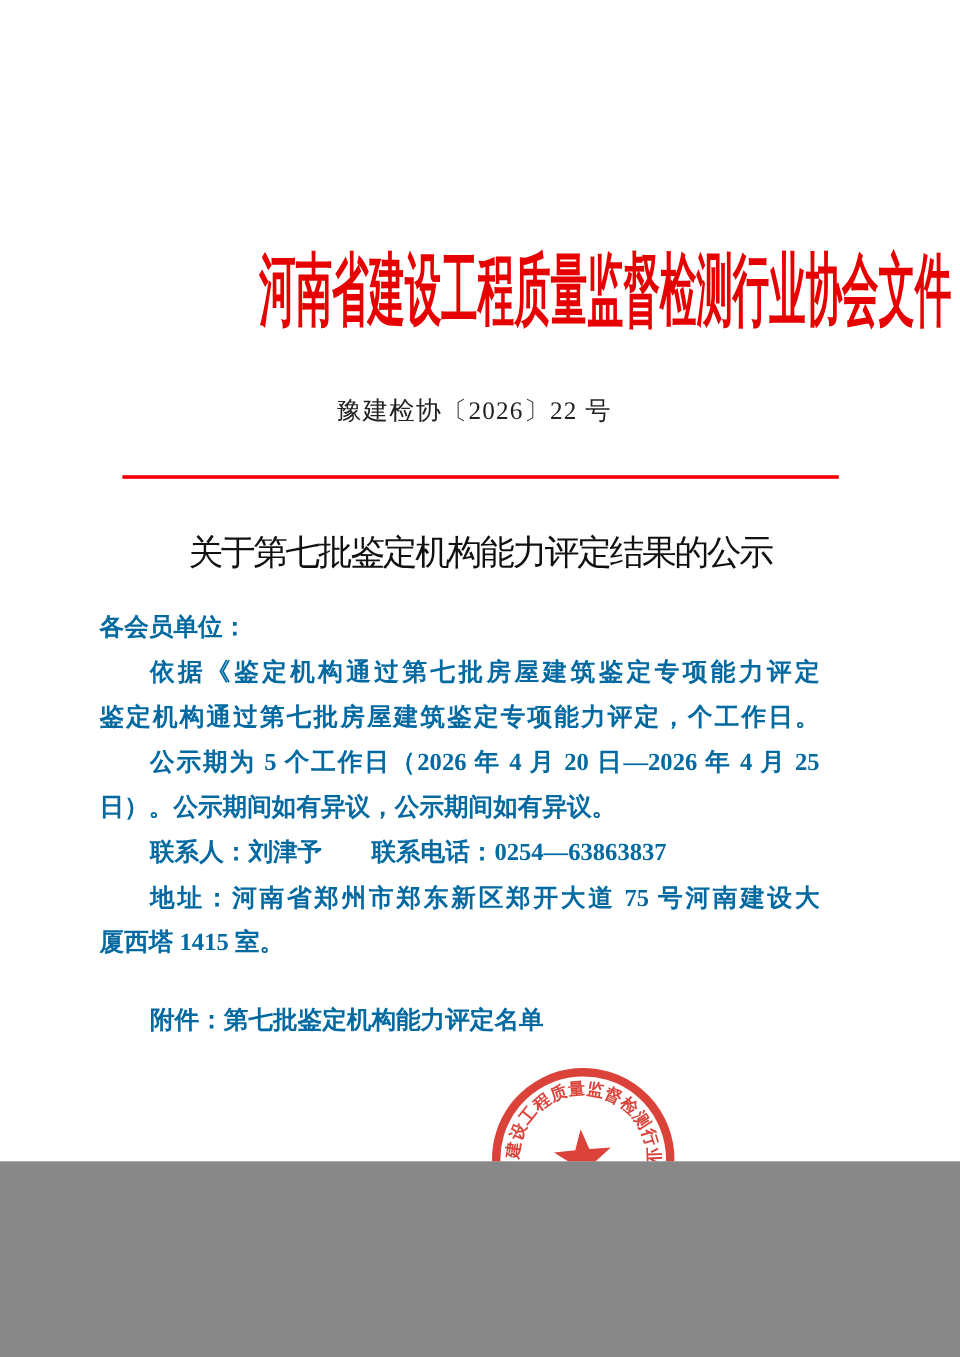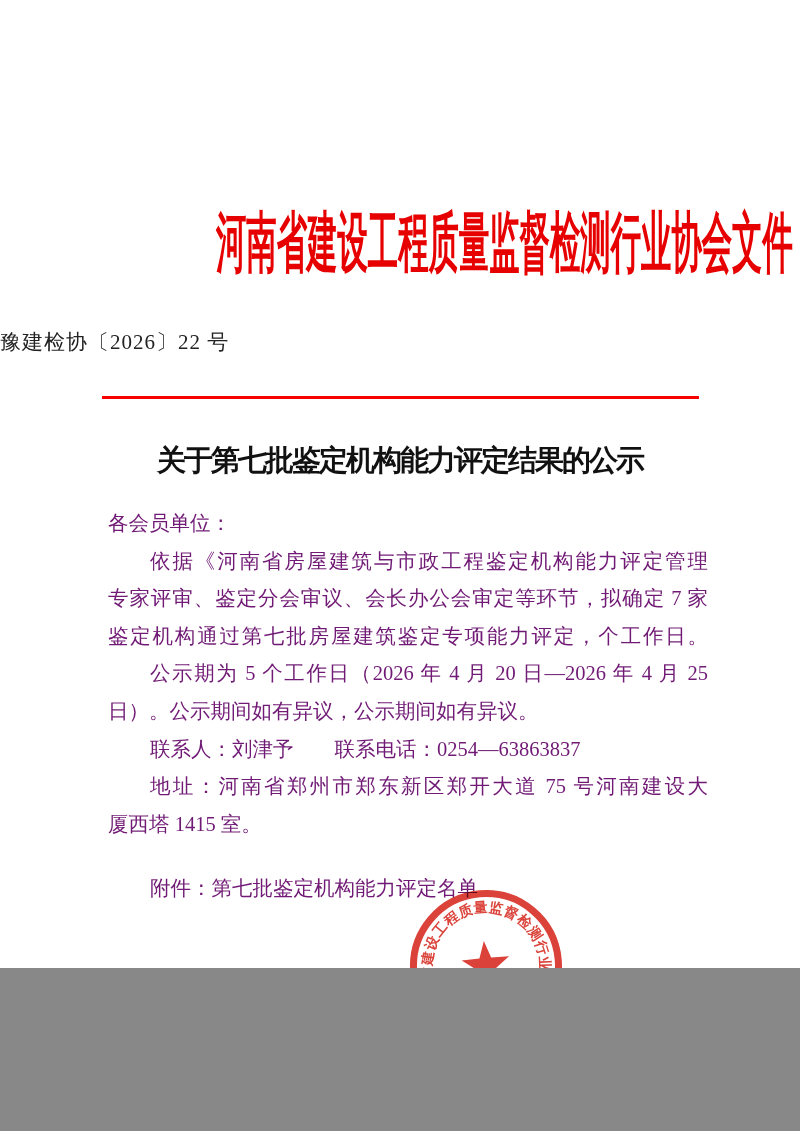--- a/index.html
+++ b/index.html
@@ -24,45 +24,46 @@
     color:#e60000;
     white-space:nowrap;
     transform:scaleX(0.46);
     transform-origin:50% 50%;
     letter-spacing:0px;
     font-family:"Liberation Serif","DejaVu Serif",serif;
   }
   .doc-number{
     position:absolute;
     top:328px;left:0;width:790px;
-    text-align:left;
+    text-align:center;
     font-size:21px;
     letter-spacing:1px;
     color:#222;
   }
   .red-rule{
     position:absolute;
     top:396px;left:102px;width:597px;height:3px;
     background:#f70000;
   }
   .doc-title{
     position:absolute;
     top:441px;left:0;width:800px;
     text-align:center;
     font-size:29px;
-    font-weight:bold;
+    font-weight:normal;
     letter-spacing:-2px;
     color:#111;
     font-family:"Liberation Sans","DejaVu Sans",sans-serif;
   }
   .body-block{
     position:absolute;
-    top:505px;left:108px;width:600px;
+    top:505px;left:83px;width:600px;
     font-size:20.5px;
-    color:#701a75;
+    color:#0369a1;
+    font-weight:bold;
   }
   .body-line{
     height:37.6px;
     line-height:37.6px;
     white-space:nowrap;
     overflow:visible;
   }
   .body-line.indent{padding-left:42px;}
   .body-line.just{
     white-space:normal;
@@ -107,22 +108,21 @@
   <div class="header-title">河南省建设工程质量监督检测行业协会文件</div>
 
   <div class="doc-number">豫建检协〔2026〕22 号</div>
 
   <div class="red-rule"></div>
 
   <div class="doc-title">关于第七批鉴定机构能力评定结果的公示</div>
 
   <div class="body-block">
     <div class="body-line">各会员单位：</div>
-    <div class="body-line indent just">依据《河南省房屋建筑与市政工程鉴定机构能力评定管理</div>
-    <div class="body-line just">专家评审、鉴定分会审议、会长办公会审定等环节，拟确定 7 家</div>
+    <div class="body-line indent just">依据《鉴定机构通过第七批房屋建筑鉴定专项能力评定</div>
     <div class="body-line just">鉴定机构通过第七批房屋建筑鉴定专项能力评定，个工作日。</div>
     <div class="body-line indent just">公示期为 5 个工作日（2026 年 4 月 20 日—2026 年 4 月 25</div>
     <div class="body-line">日）。公示期间如有异议，公示期间如有异议。</div>
     <div class="body-line indent">联系人：刘津予　　联系电话：0254—63863837</div>
     <div class="body-line indent just">地址：河南省郑州市郑东新区郑开大道 75 号河南建设大</div>
     <div class="body-line">厦西塔 1415 室。</div>
     <div class="body-line indent gap">附件：第七批鉴定机构能力评定名单</div>
   </div>
 
   <div class="date-line">2026 年 4 月 20 日</div>

